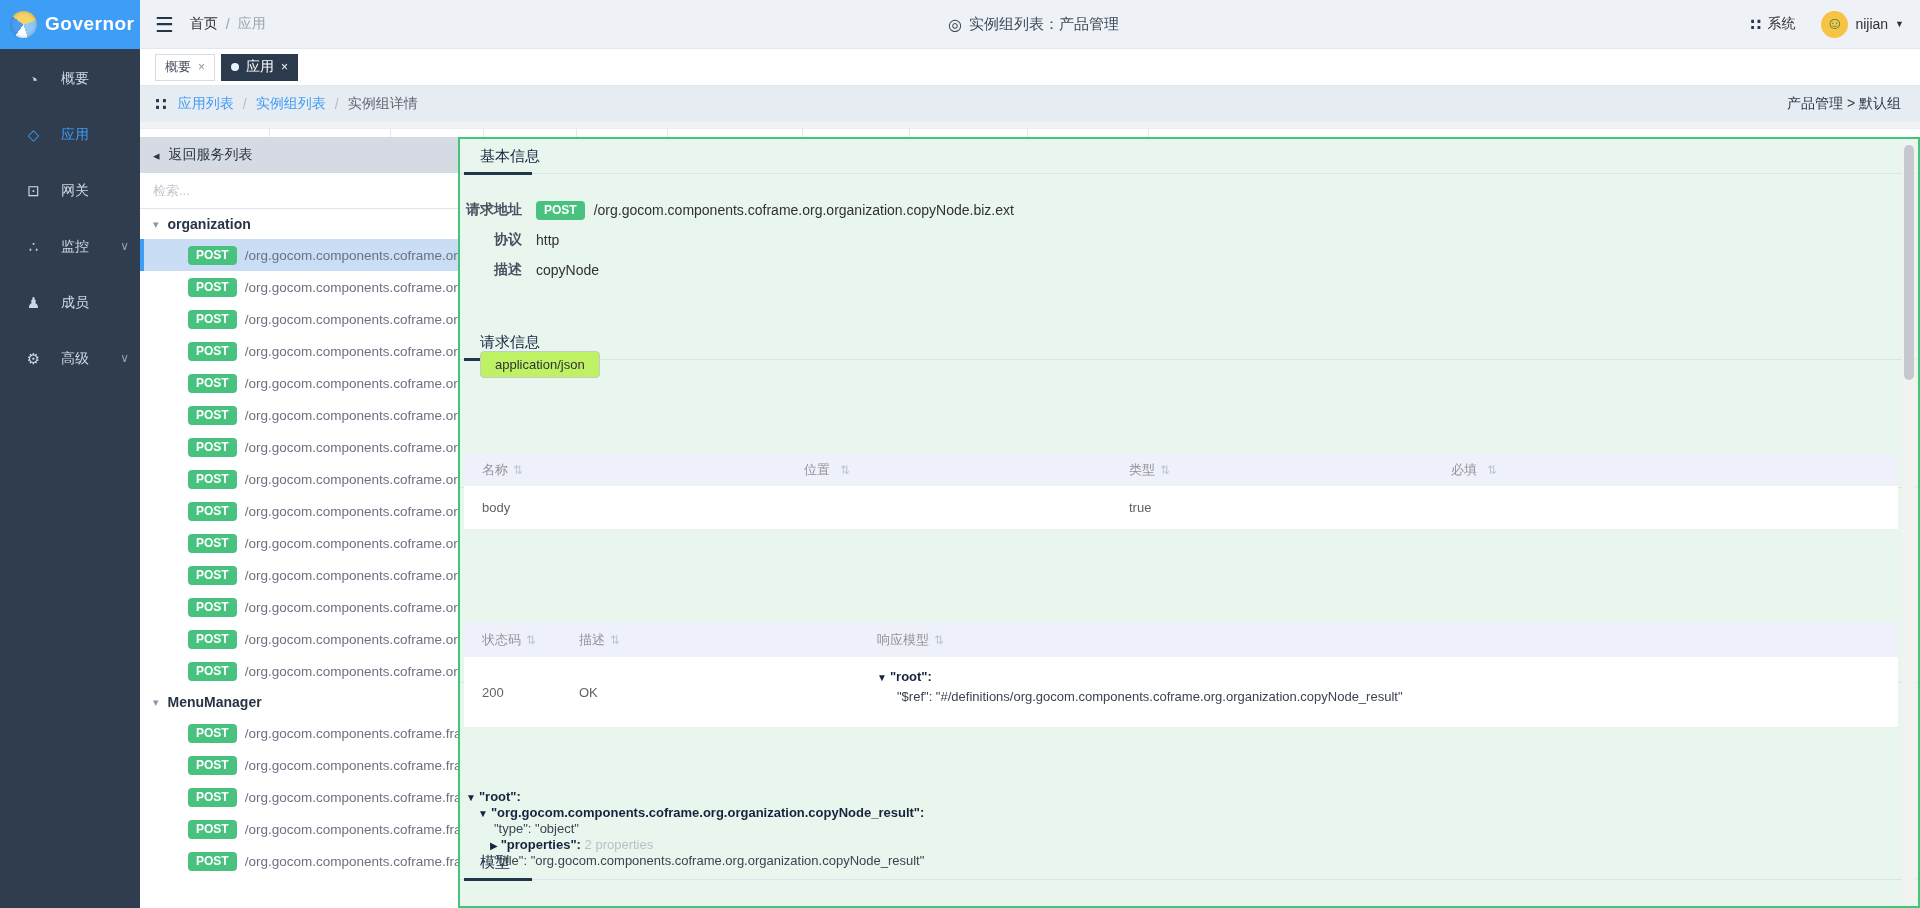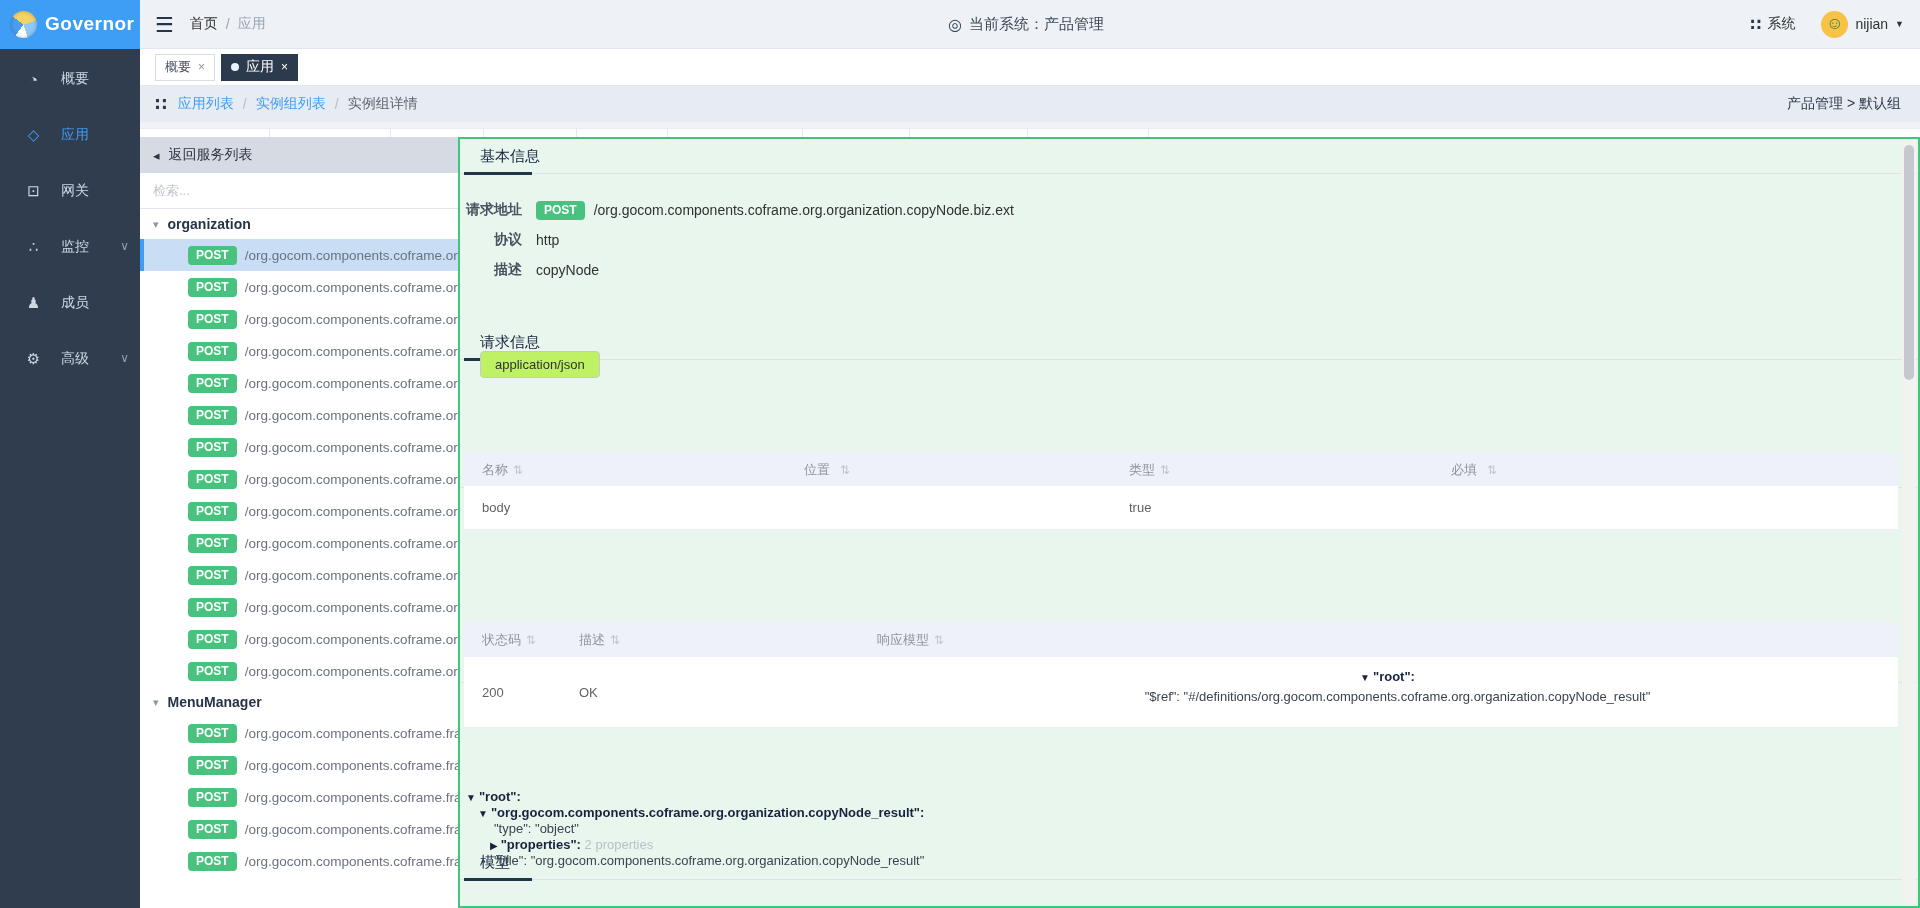--- a/index.html
+++ b/index.html
@@ -92,21 +92,21 @@
   .cell { padding-left:18px; }
   .p-head { height:33px; }
   .p-row { padding:14px 0; }
   .p-c1 { width:322px; line-height:24px; word-break:break-all; padding-right:12px; }
   .p-c2 { width:325px; display:flex; align-items:center; }
   .p-c3 { width:322px; }
   .p-c4 { flex:1; display:flex; align-items:center; }
   .r-head { height:35px; }
   .r-c1 { width:97px; }
   .r-c2 { width:298px; }
-  .r-c3 { flex:1;text-align:center; }
+  .r-c3 { flex:1; }
   .r-row { height:71px; }
   .r-row .r-c1, .r-row .r-c2 { display:flex; align-items:center; }
   .model-cell { padding-top:12px; font-size:13px; color:#3a4350; }
   .jcaret { font-size:10px; color:#17233d; margin-right:3px; }
   .jkey { font-weight:bold; color:#17233d; }
   .ref-line { margin-top:5px; padding-left:20px; color:#3a4350; }
 
   .model-tree { margin-left:4px; font-size:13px; color:#3a4350; }
   .mt-line { height:16px; line-height:16px; white-space:nowrap; overflow:hidden; }
   .mt-muted { color:#b9bfc7; }
@@ -123,21 +123,21 @@
     <span class="logo-text">Governor</span>
   </div>
   <span class="tb-burger">☰</span>
   <div class="tb-crumb">
     <span class="c1">首页</span>
     <span class="sep">/</span>
     <span class="c2">应用</span>
   </div>
   <div class="current-system">
     <span class="eye">◎</span>
-    <span>当前系统：产品管理</span>
+    <span>实例组列表：产品管理</span>
   </div>
   <div class="topbar-right">
     <div class="sys-entry">
       <span class="gicon">∷</span>
       <span>系统</span>
     </div>
     <div class="user-entry">
       <span class="avatar">
           <span>☺</span>
         </span>

